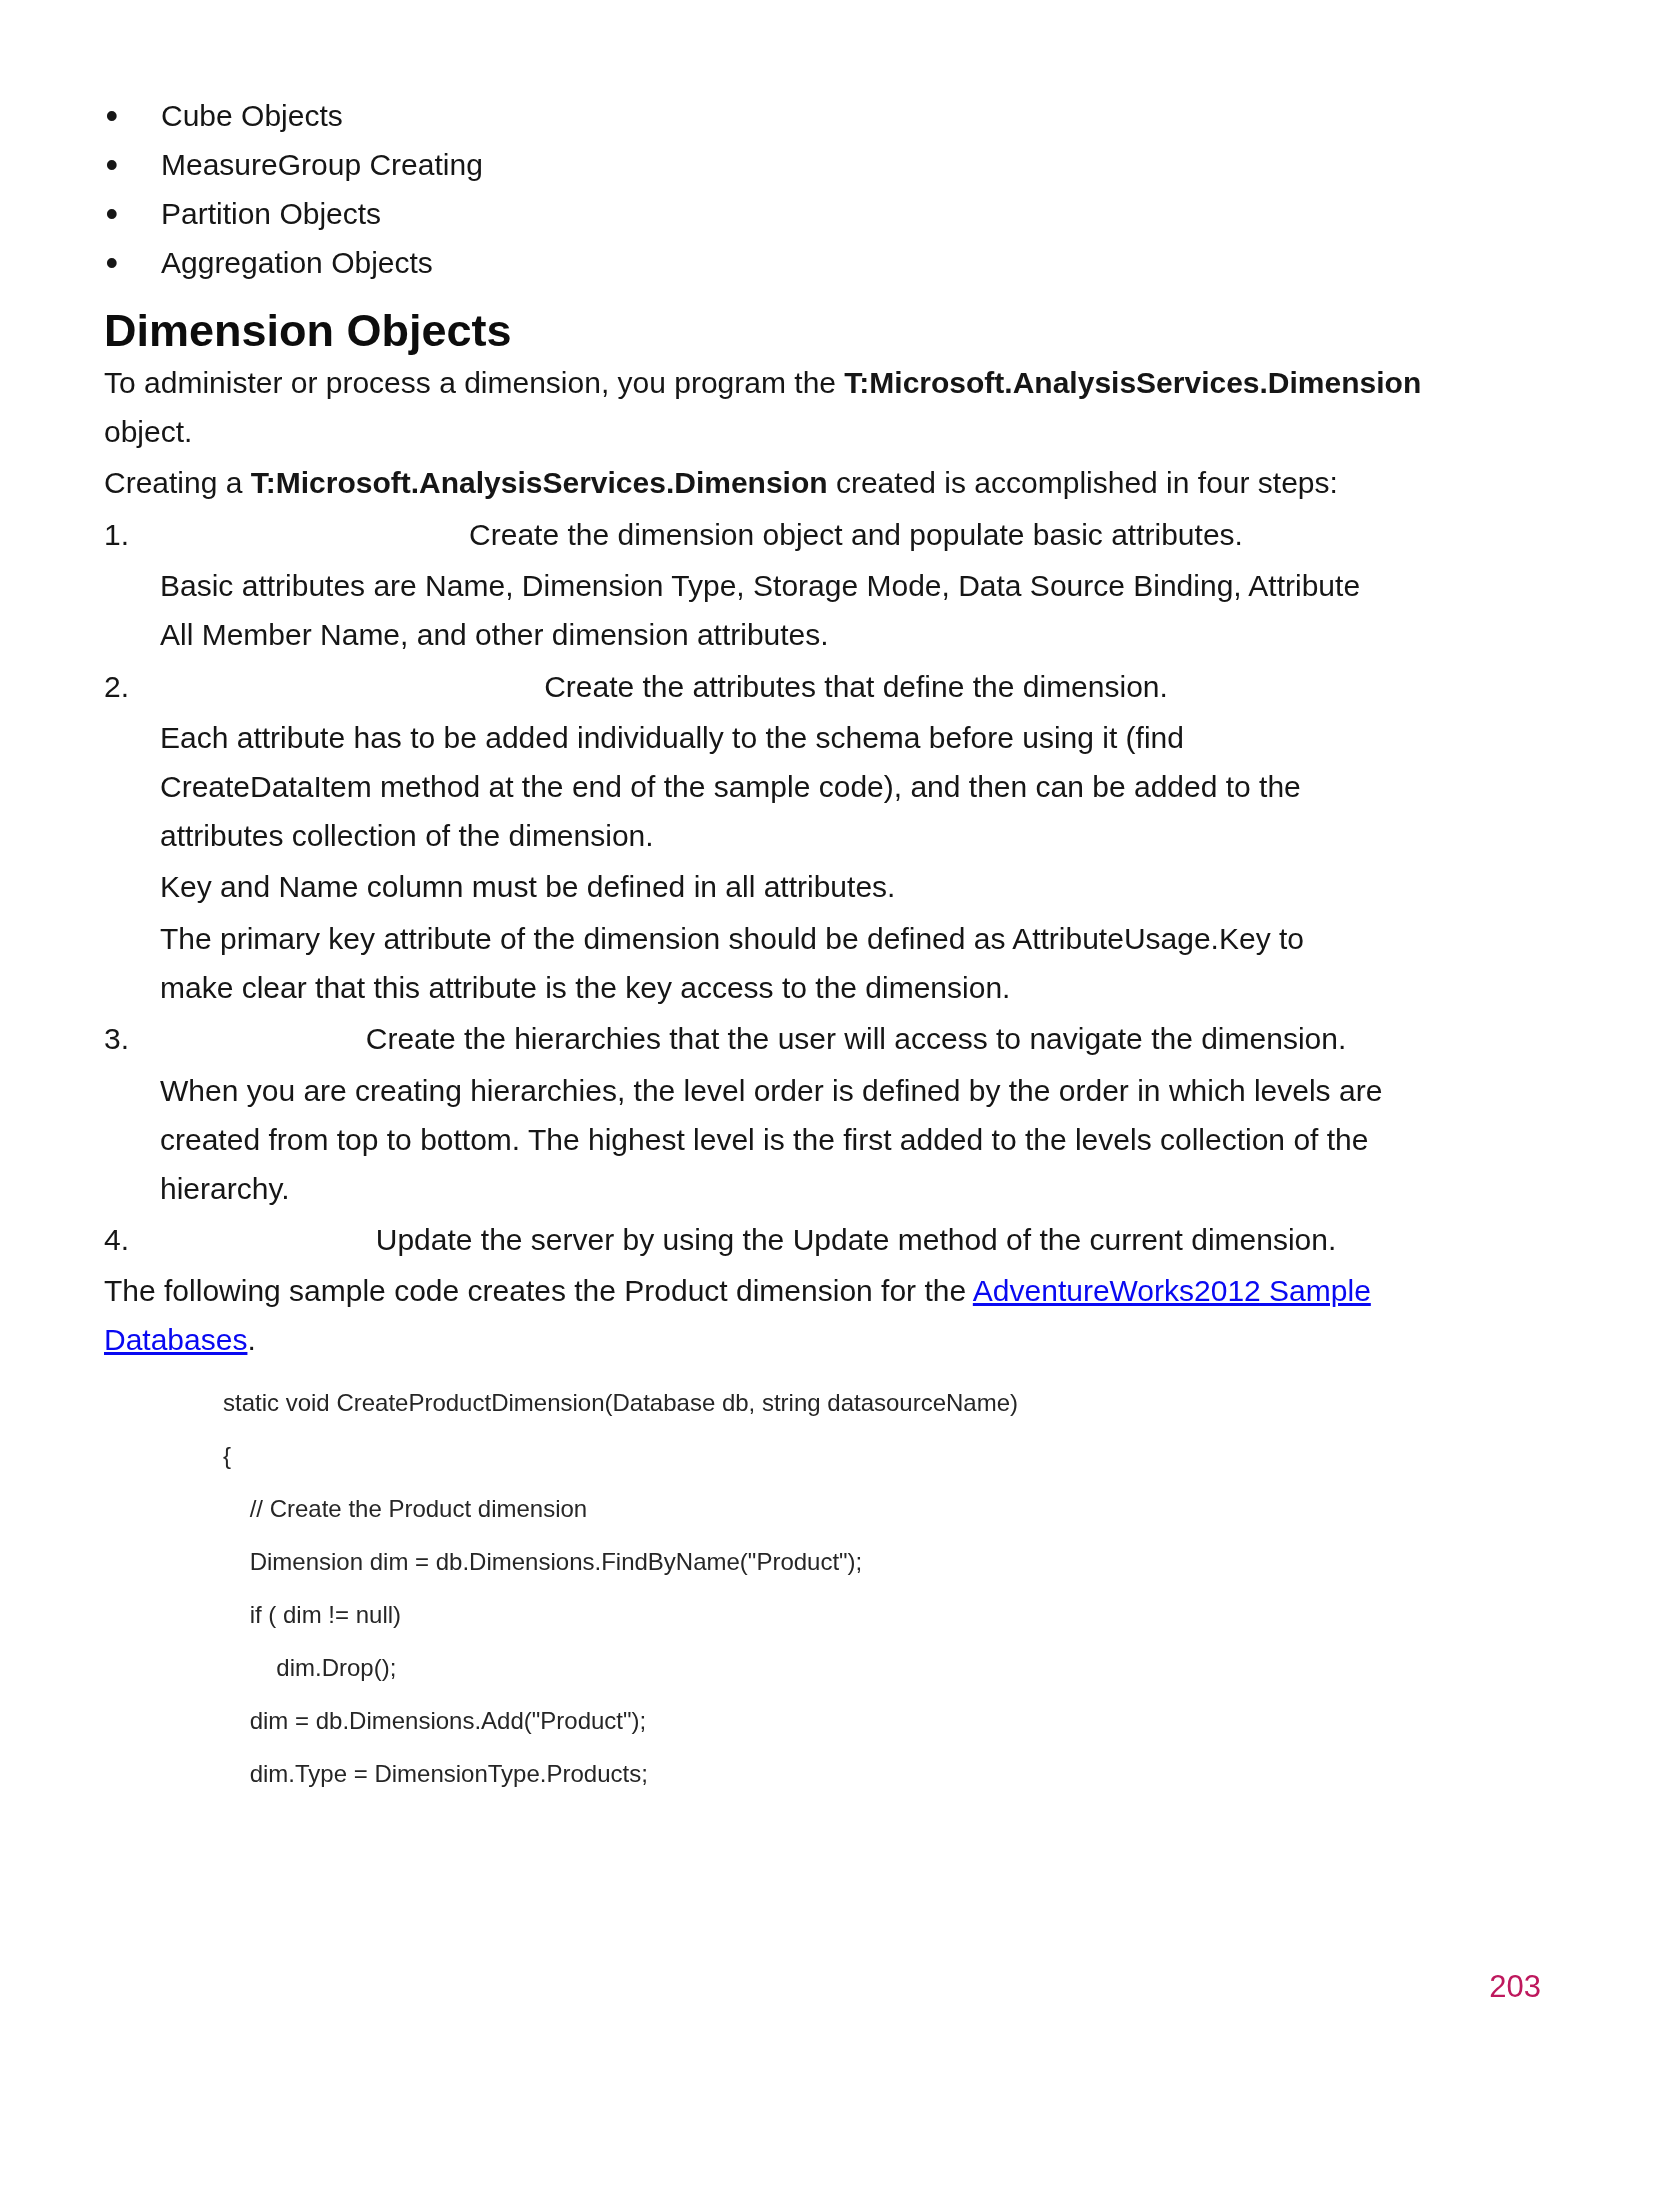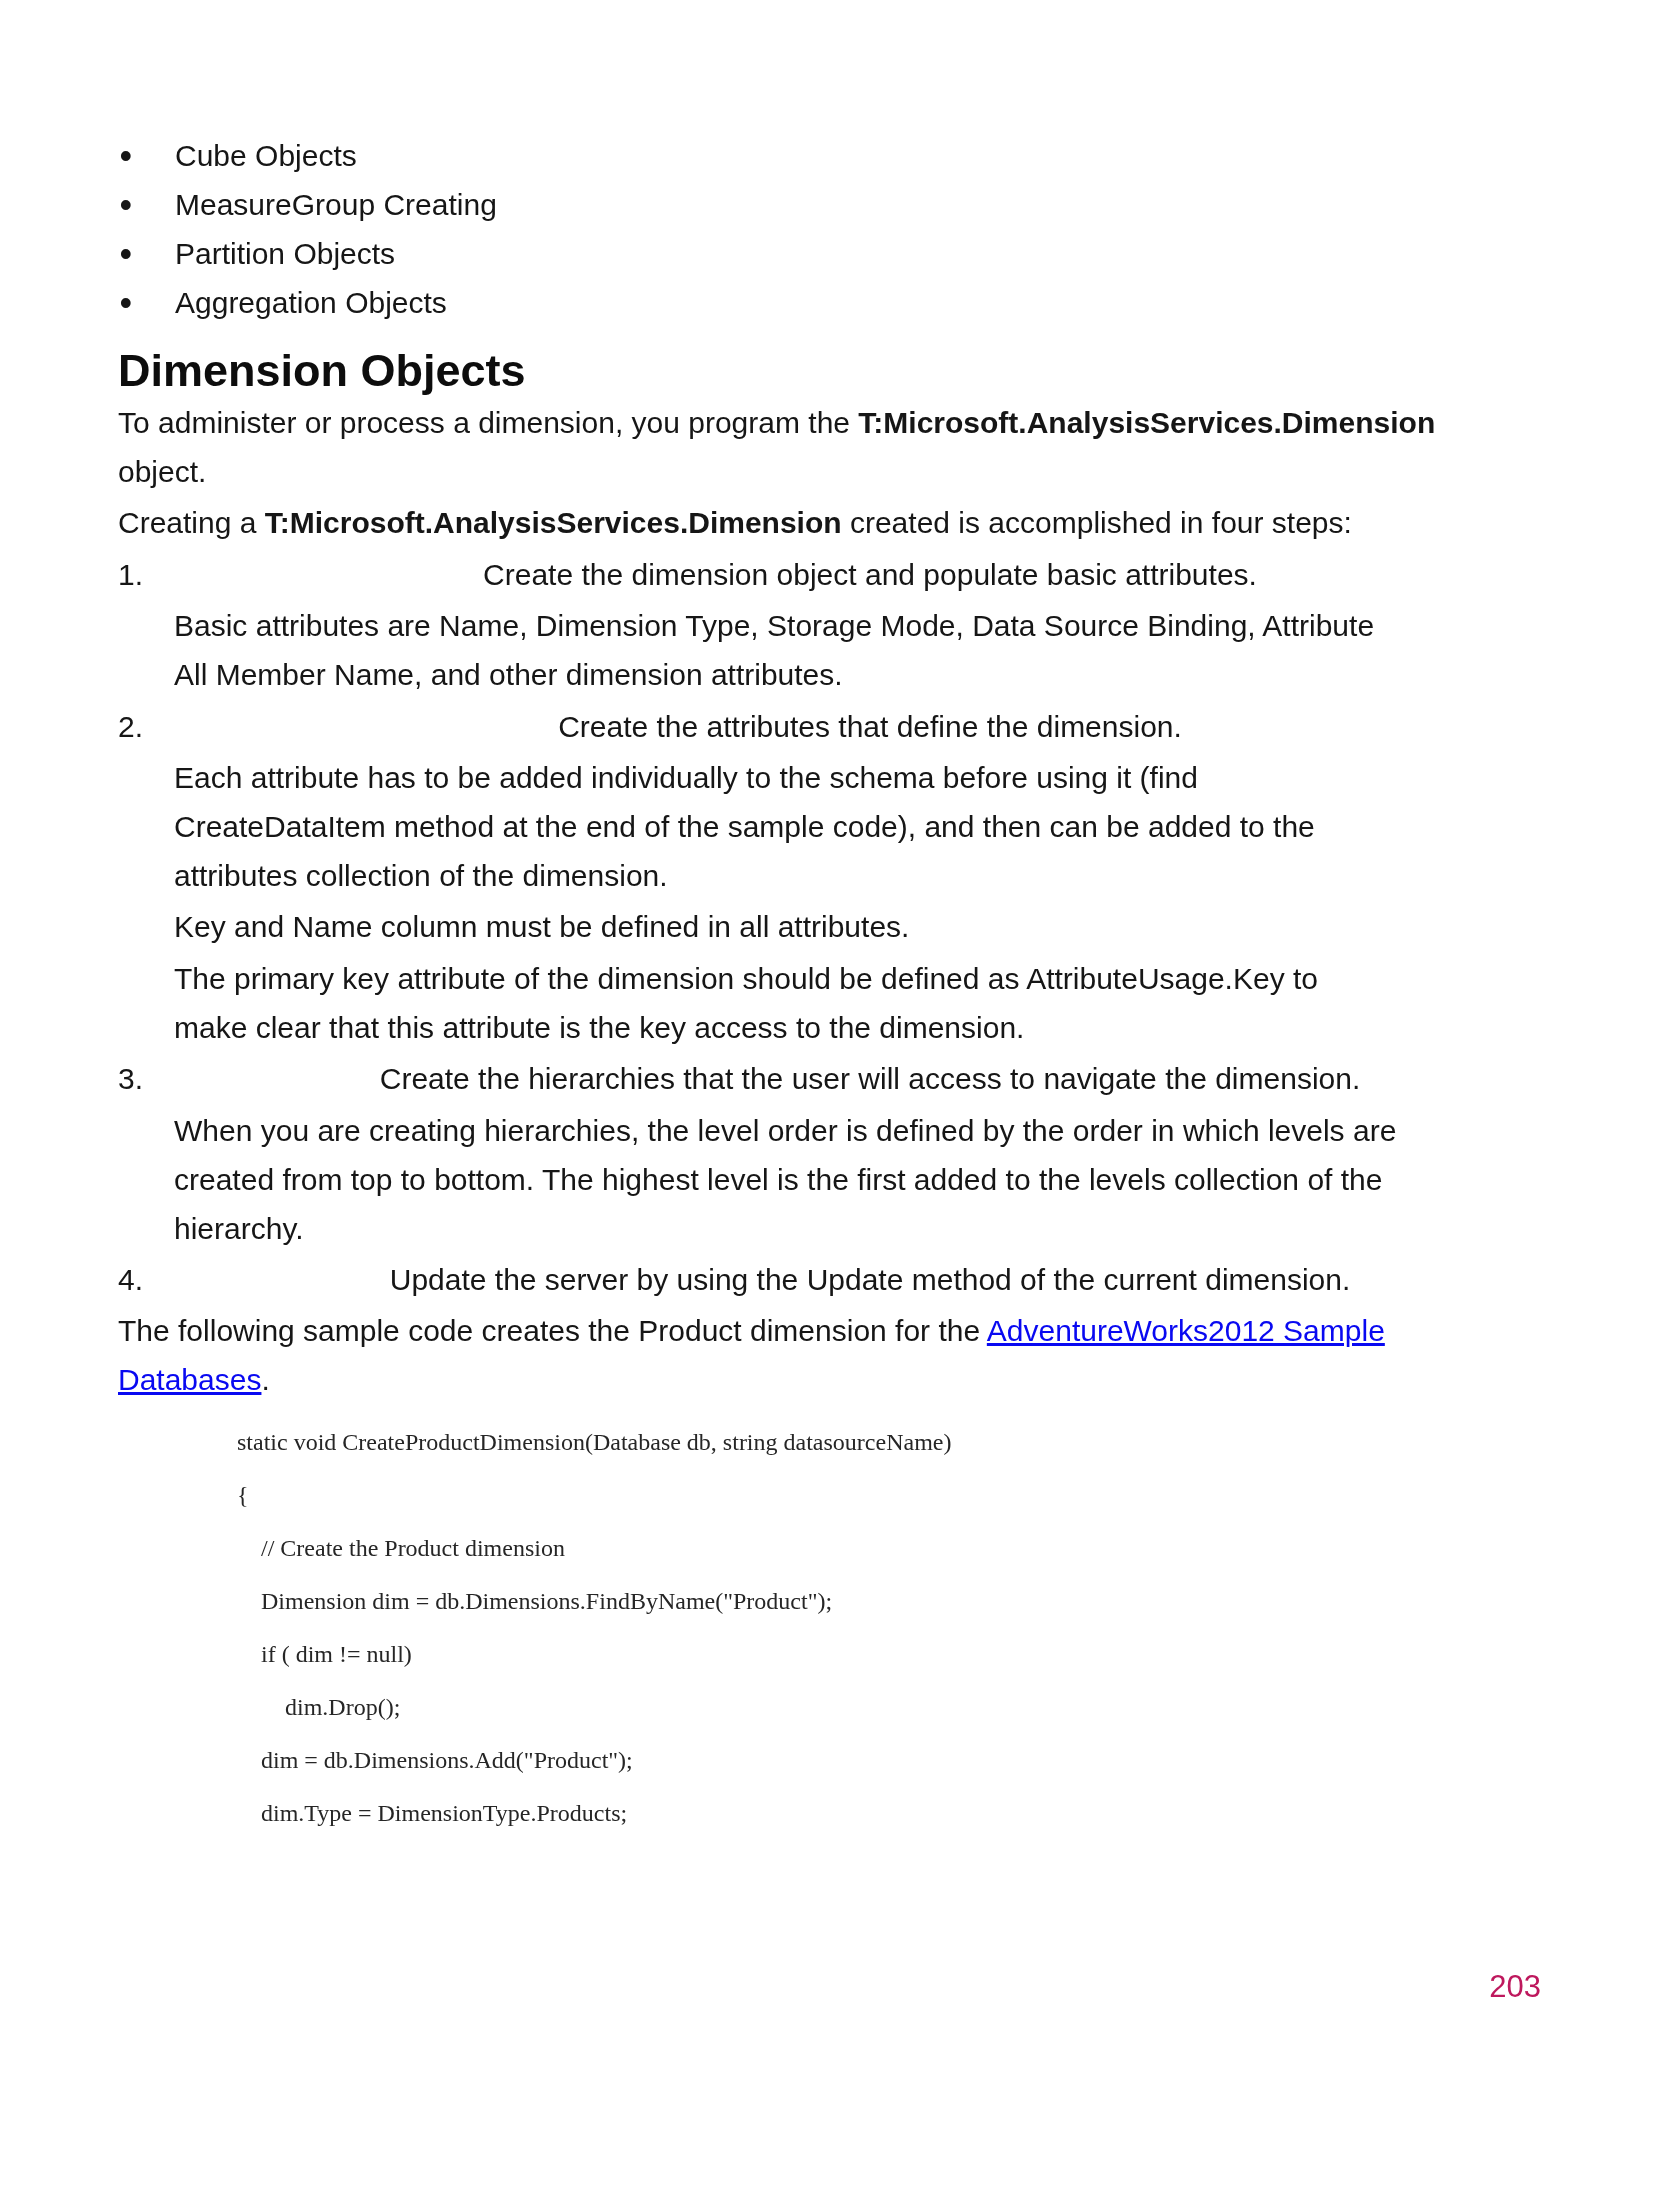--- a/index.html
+++ b/index.html
@@ -9,24 +9,23 @@
     background: #ffffff;
     position: relative;
     overflow: hidden;
     font-family: "Liberation Sans", "DejaVu Sans", sans-serif;
     font-size: 30px;
     line-height: 49px;
     color: #161616;
   }
   .page-inner {
     position: absolute;
-    left: 118px;
+    left: 104px;
     top: 91px;
     width: 1448px;
-    margin-top: 40px;
   }
   
   .bullets { margin: 0 0 1.6px 0; }
   .bullet {
     position: relative;
     padding-left: 57px;
     height: 49px;
   }
   .bullet::before {
     content: "\2022";
@@ -74,21 +73,21 @@
     white-space: pre-line;
   }
   a.doc-link {
     color: #0909f1;
     text-decoration: underline;
     white-space: pre-line;
     cursor: pointer;
   }
   pre.code-block {
     margin: 11.3px 0 0 119px;
-    font-family: Liberation Serif, serif;
+    font-family: Liberation Sans, sans-serif;
     font-size: 24px;
     line-height: 53px;
     color: #262626;
     white-space: pre;
   }
   .page-number {
     position: absolute;
     top: 1971px;
     right: 116px;
     font-size: 31px;

